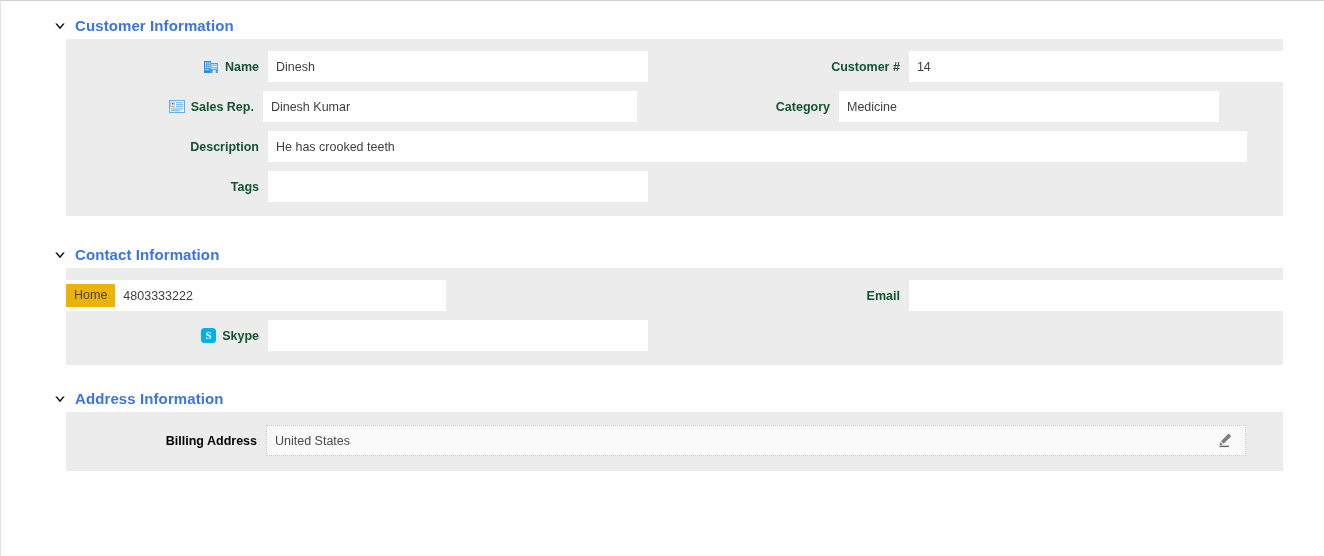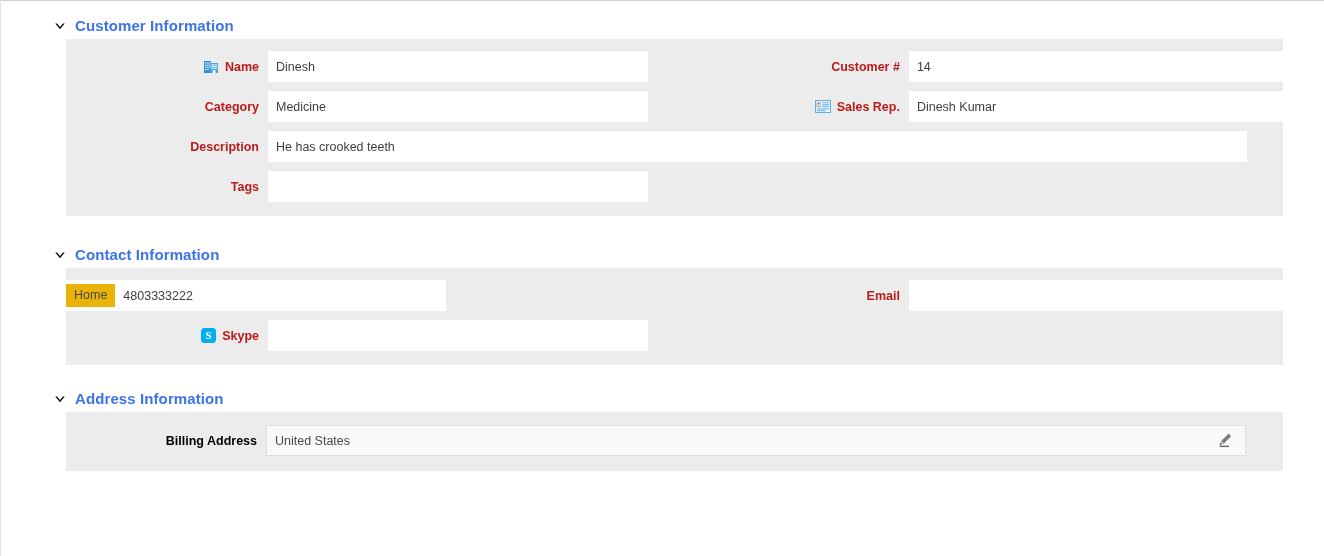--- a/index.html
+++ b/index.html
@@ -75,21 +75,21 @@
   }
   .row:last-child { margin-bottom: 0; }
 
   .field {
     display: flex;
     align-items: center;
   }
   .field-label {
     font-size: 12.5px;
     font-weight: bold;
-    color: #b91c1c;
+    color: #14532d;
     text-align: right;
     padding-right: 9px;
     box-sizing: border-box;
     display: flex;
     align-items: center;
     justify-content: flex-end;
     height: 31px;
     white-space: nowrap;
   }
   .label-icon {
@@ -229,26 +229,20 @@
       </div>
       <div class="field col-right">
         <div class="field-label">
           <span>Customer #</span>
         </div>
         <div class="input-box">14</div>
       </div>
     </div>
 
     <div class="row">
-      <div class="field col-left">
-        <div class="field-label">
-          <span>Category</span>
-        </div>
-        <div class="input-box">Medicine</div>
-      </div>
       <div class="field col-right">
         <div class="field-label">
           <span class="label-icon">
             <svg width="16" height="13" viewBox="0 0 16 13">
               <rect x="0.5" y="0.5" width="15" height="12" fill="#ffffff" stroke="#5fb0e8" stroke-width="1"></rect>
               <rect x="1.6" y="2" width="4.2" height="5" fill="#f0f0f0" stroke="#a8a8a8" stroke-width="0.6"></rect>
               <circle cx="3.7" cy="3.7" r="0.9" fill="#8a5a3a"></circle>
               <path d="M2.2 6.6 Q3.7 4.9 5.2 6.6 Z" fill="#c2541f"></path>
               <g fill="#5fb0e8">
                 <rect x="7" y="2.2" width="7.4" height="1.1"></rect>
@@ -256,20 +250,26 @@
                 <rect x="7" y="6.2" width="7.4" height="1.1"></rect>
                 <rect x="1.8" y="8.4" width="12.6" height="1.1"></rect>
                 <rect x="1.8" y="10.2" width="9" height="1.1"></rect>
               </g>
             </svg>
           </span>
           <span>Sales Rep.</span>
         </div>
         <div class="input-box">Dinesh Kumar</div>
       </div>
+      <div class="field col-left">
+        <div class="field-label">
+          <span>Category</span>
+        </div>
+        <div class="input-box">Medicine</div>
+      </div>
     </div>
 
     <div class="row row-wide">
       <div class="field">
         <div class="field-label">
           <span>Description</span>
         </div>
         <div class="input-box">He has crooked teeth</div>
       </div>
     </div>

